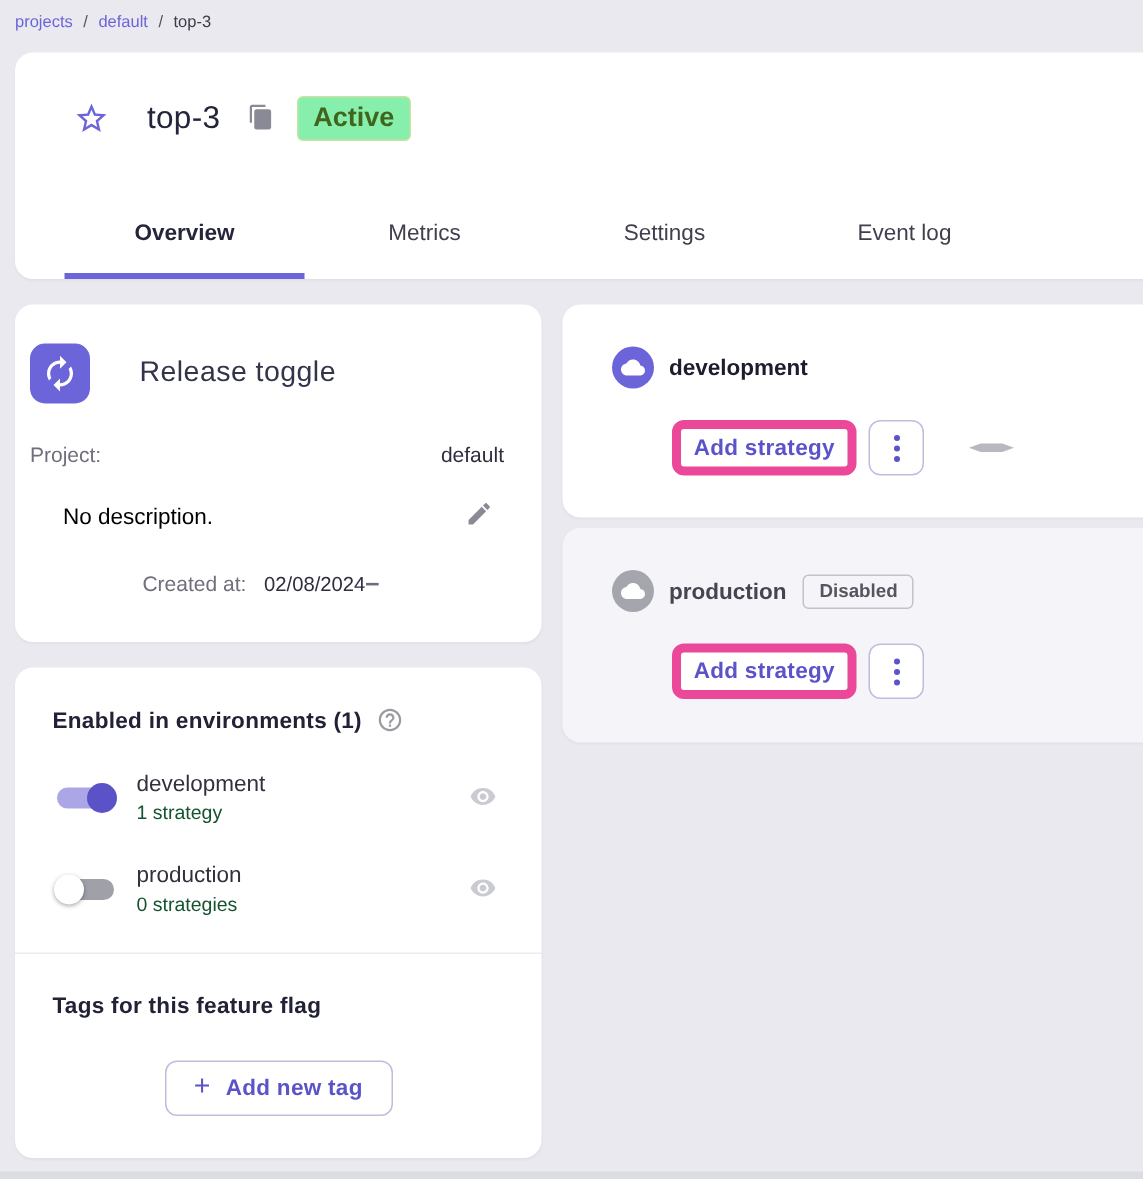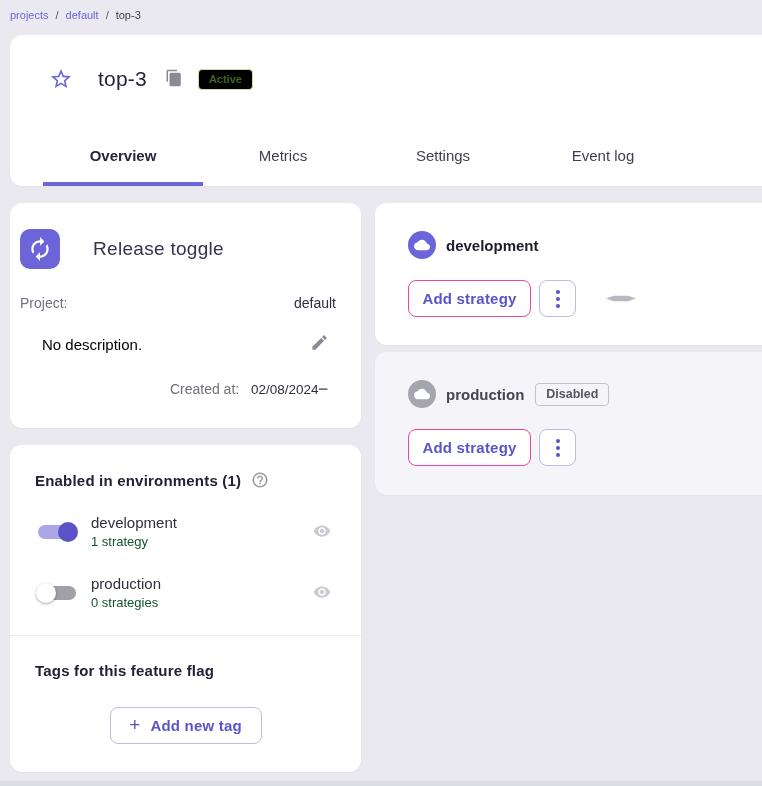--- a/index.html
+++ b/index.html
@@ -33,22 +33,22 @@
   .flag-header {
     display: flex; align-items: center; height: 88px; padding: 0 0 0 38px;
   }
   .star-btn { width: 26px; height: 26px; border: none; background: none; cursor: pointer; display: flex; align-items: center; justify-content: center; }
   .star-btn svg { width: 24px; height: 24px; fill: #6c65d9; }
   .flag-title { font-size: 21px; font-weight: 500; color: #24243a; margin-left: 24px; letter-spacing: 0.2px; }
   .copy-btn { width: 20px; height: 20px; border: none; background: none; cursor: pointer; margin-left: 17px; }
   .copy-btn svg { width: 18px; height: 18px; fill: #8a8a96; }
   .active-badge {
     margin-left: 14px; padding: 3px 10px 4px;
-    background: #000000; border: 1px solid #c9e2a4; border-radius: 4px;
-    font-size: 11px; font-weight: bold; color: #3f661c;
+    background: #86efac; border: 1px solid #c9e2a4; border-radius: 4px;
+    font-size: 18px; font-weight: bold; color: #3f661c;
   }
   .tabs {
     position: absolute; left: 33px; bottom: 0; height: 62px;
     display: flex;
   }
   .tab {
     position: relative; width: 160px; height: 100%;
     display: flex; align-items: center; justify-content: center;
     font-size: 15px; color: #3f3f4e; cursor: pointer; background: none; border: none;
     font-family: inherit;
@@ -68,21 +68,21 @@
   }
   .type-icon svg { width: 26px; height: 26px; fill: #ffffff; }
   .type-name { font-size: 19px; color: #33334a; margin-left: 33px; letter-spacing: 0.3px; }
   .kv-row { display: flex; justify-content: space-between; align-items: flex-end; margin-bottom: 22px; }
   .kv-label { font-size: 14px; color: #70707c; }
   .kv-value { font-size: 14px; color: #2e2e3e; }
   .desc-row { display: flex; justify-content: space-between; align-items: center; margin-bottom: 26px; }
   .desc-text { font-size: 15px; color: #000000; margin-left: 22px; }
   .edit-btn { width: 22px; height: 22px; border: none; background: none; cursor: pointer; margin-right: 6px; }
   .edit-btn svg { width: 19px; height: 19px; fill: #8a8a94; }
-  .created-row { display: flex; justify-content: flex-end; align-items: center; }
+  .created-row { display: flex; justify-content: center; align-items: center; }
   .created-left { font-size: 13.5px; }
   .created-left .kv-label { margin-right: 8px; }
   .created-left .created-value { color: #2e2e3e; }
   .collapse-btn {
     border: none; background: none; cursor: pointer;
     font-size: 17px; font-weight: bold; color: #6e6e78; margin-right: 8px; line-height: 10px;
   }
 
   
   .env-card { left: 10px; top: 445px; width: 351px; height: 327px; padding: 26px 25px 0 25px; }
@@ -134,23 +134,23 @@
   .env-panel.dev .panel-env-name { color: #1d1d2e; }
   .env-panel.prod .panel-env-name { color: #45454f; }
   .disabled-badge {
     margin-left: 11px; padding: 3px 10px 4px;
     border: 1px solid #c2c2cb; border-radius: 4px; background: transparent;
     font-size: 12.5px; font-weight: bold; color: #55555f;
   }
   .panel-actions { display: flex; align-items: center; gap: 8px; }
   .add-strategy-btn {
     width: 123px; height: 37px;
-    background: #ffffff; border: 1px solid #ec4899; border-radius: 8px;
+    background: #ffffff; border: 6px solid #ec4899; border-radius: 8px;
     color: #5b53c8; font-size: 15px; font-weight: bold; cursor: pointer;
-    font-family: inherit; letter-spacing: 0.2px;
+    font-family: inherit; letter-spacing: 0.2px; margin-left: 40px;
   }
   .kebab-btn {
     width: 37px; height: 37px;
     background: #ffffff; border: 1px solid #bfbddc; border-radius: 8px; cursor: pointer;
     display: flex; flex-direction: column; align-items: center; justify-content: center; gap: 3px;
   }
   .kebab-btn i { width: 4px; height: 4px; border-radius: 50%; background: #5b53c8; }
   .lens-shape {
     width: 30px; height: 10px; margin-left: 22px;
     background: #b8b8c0;

